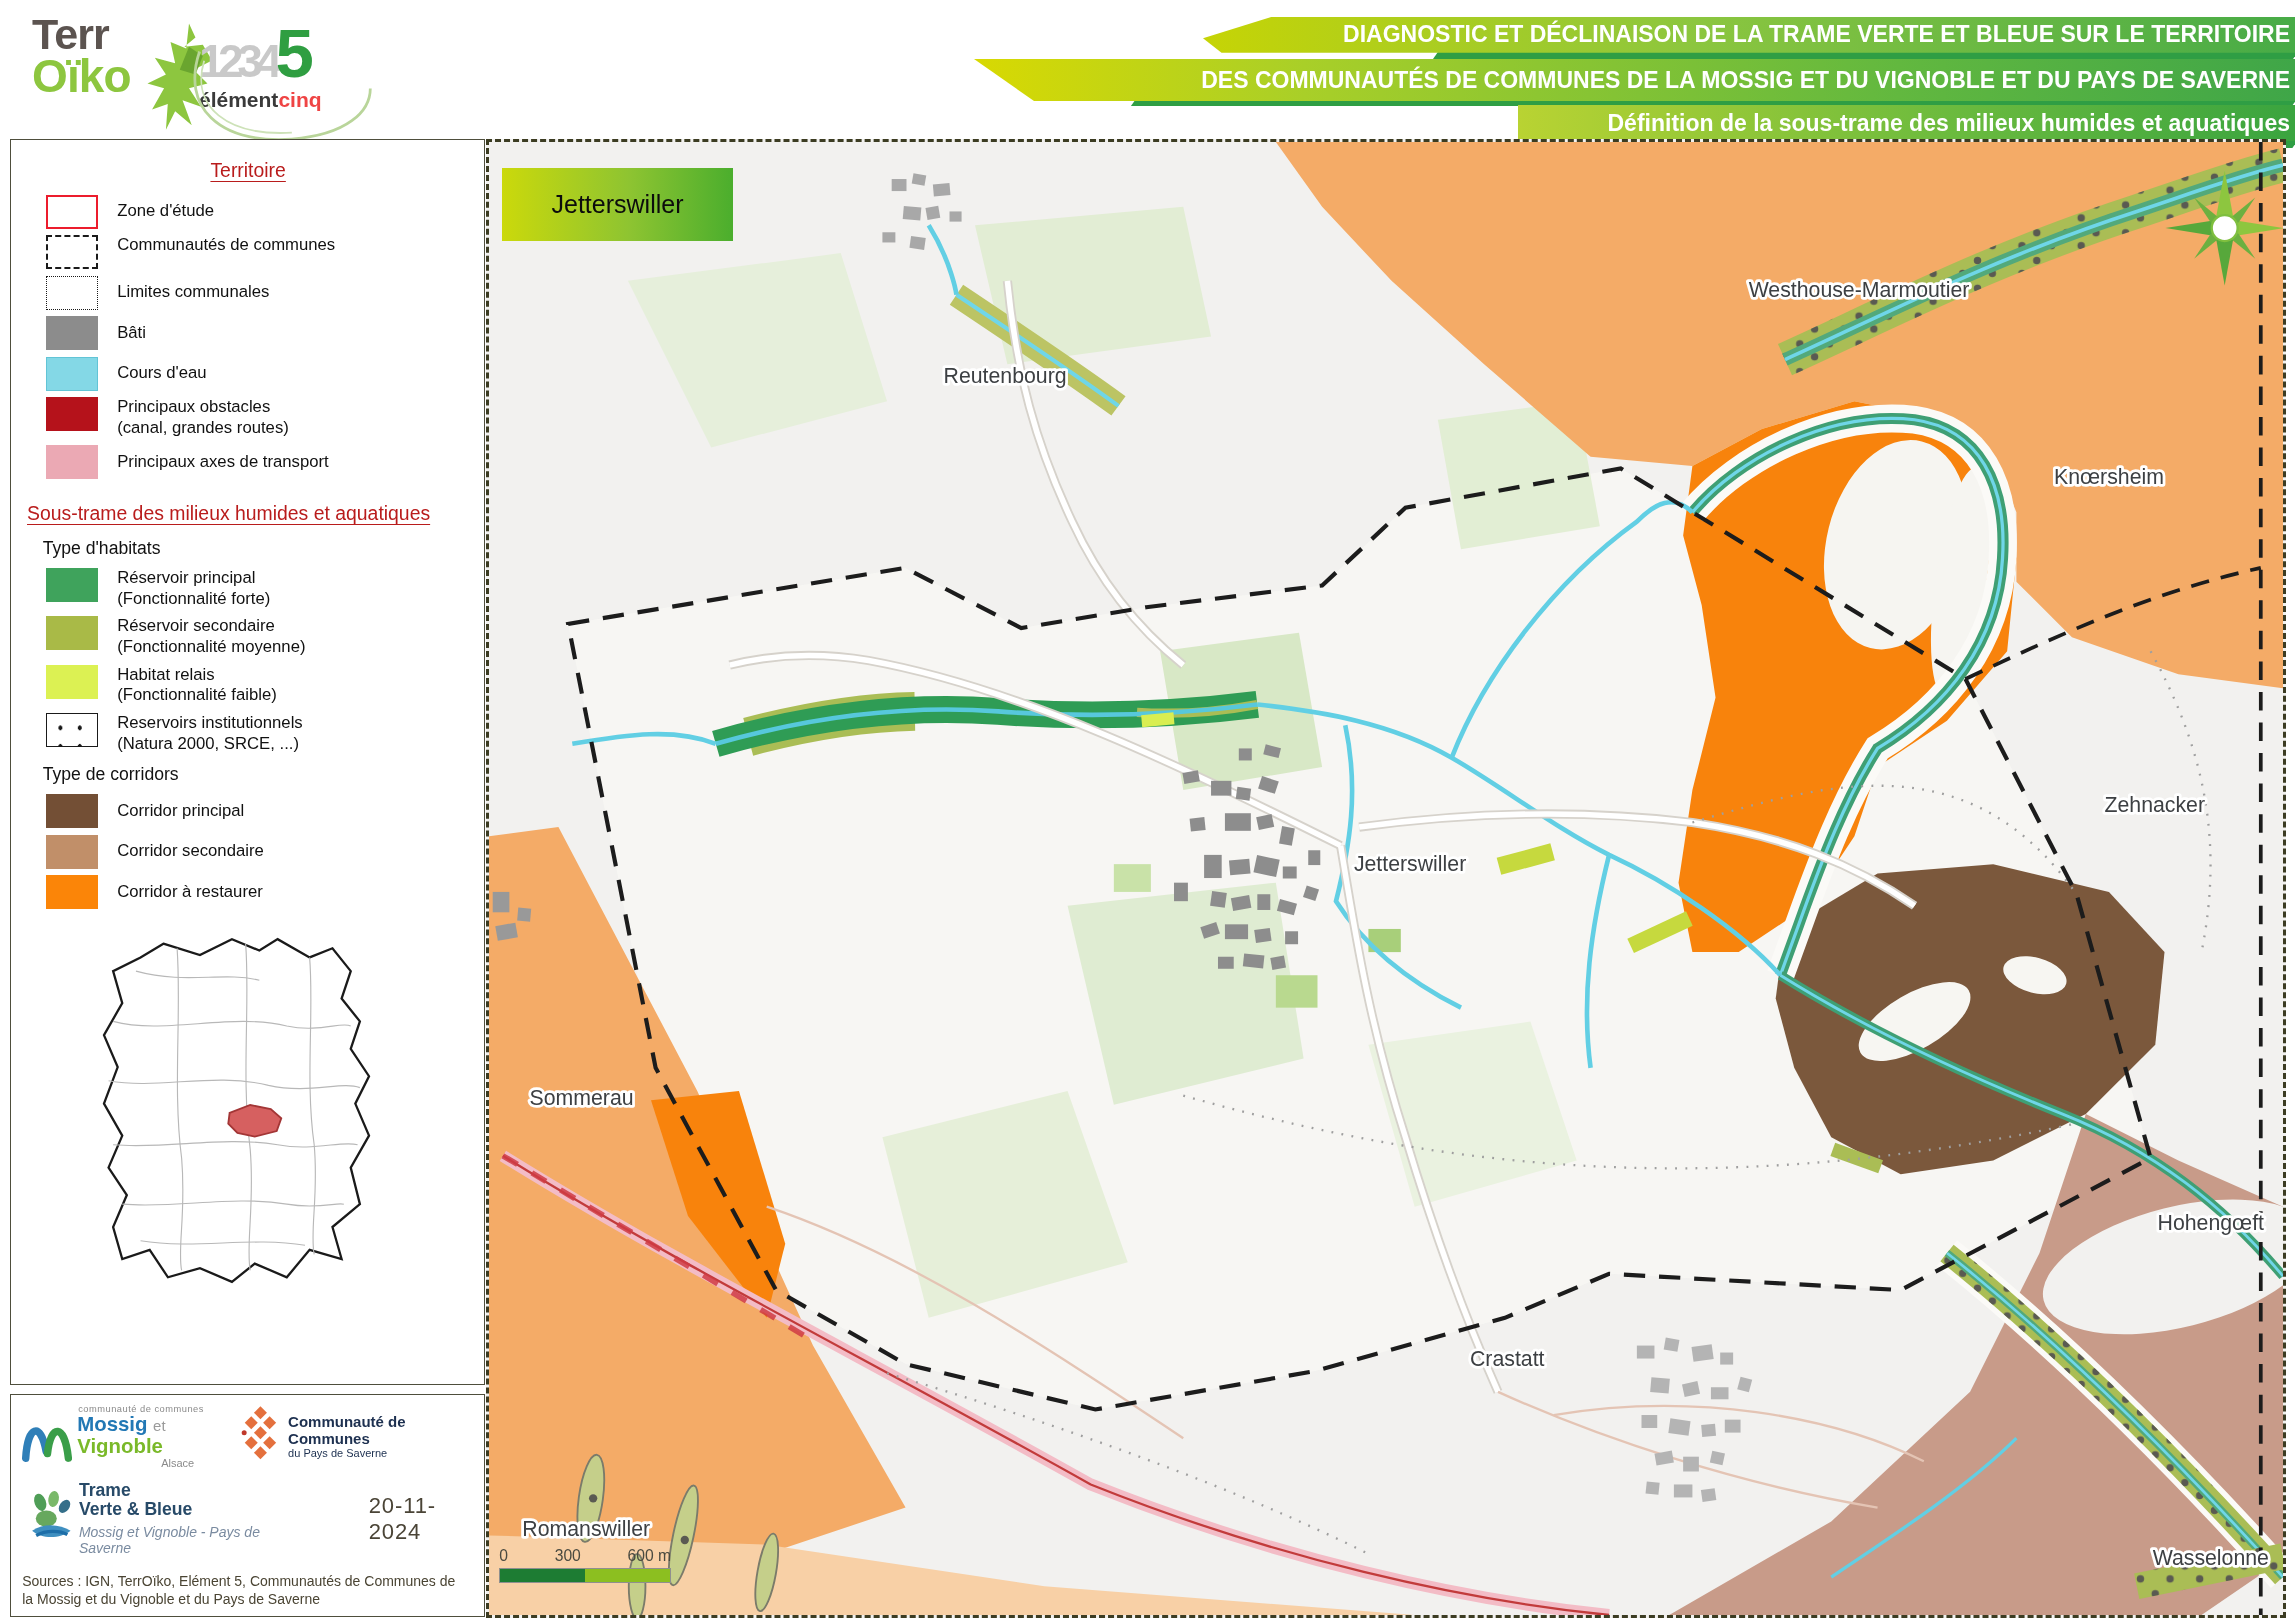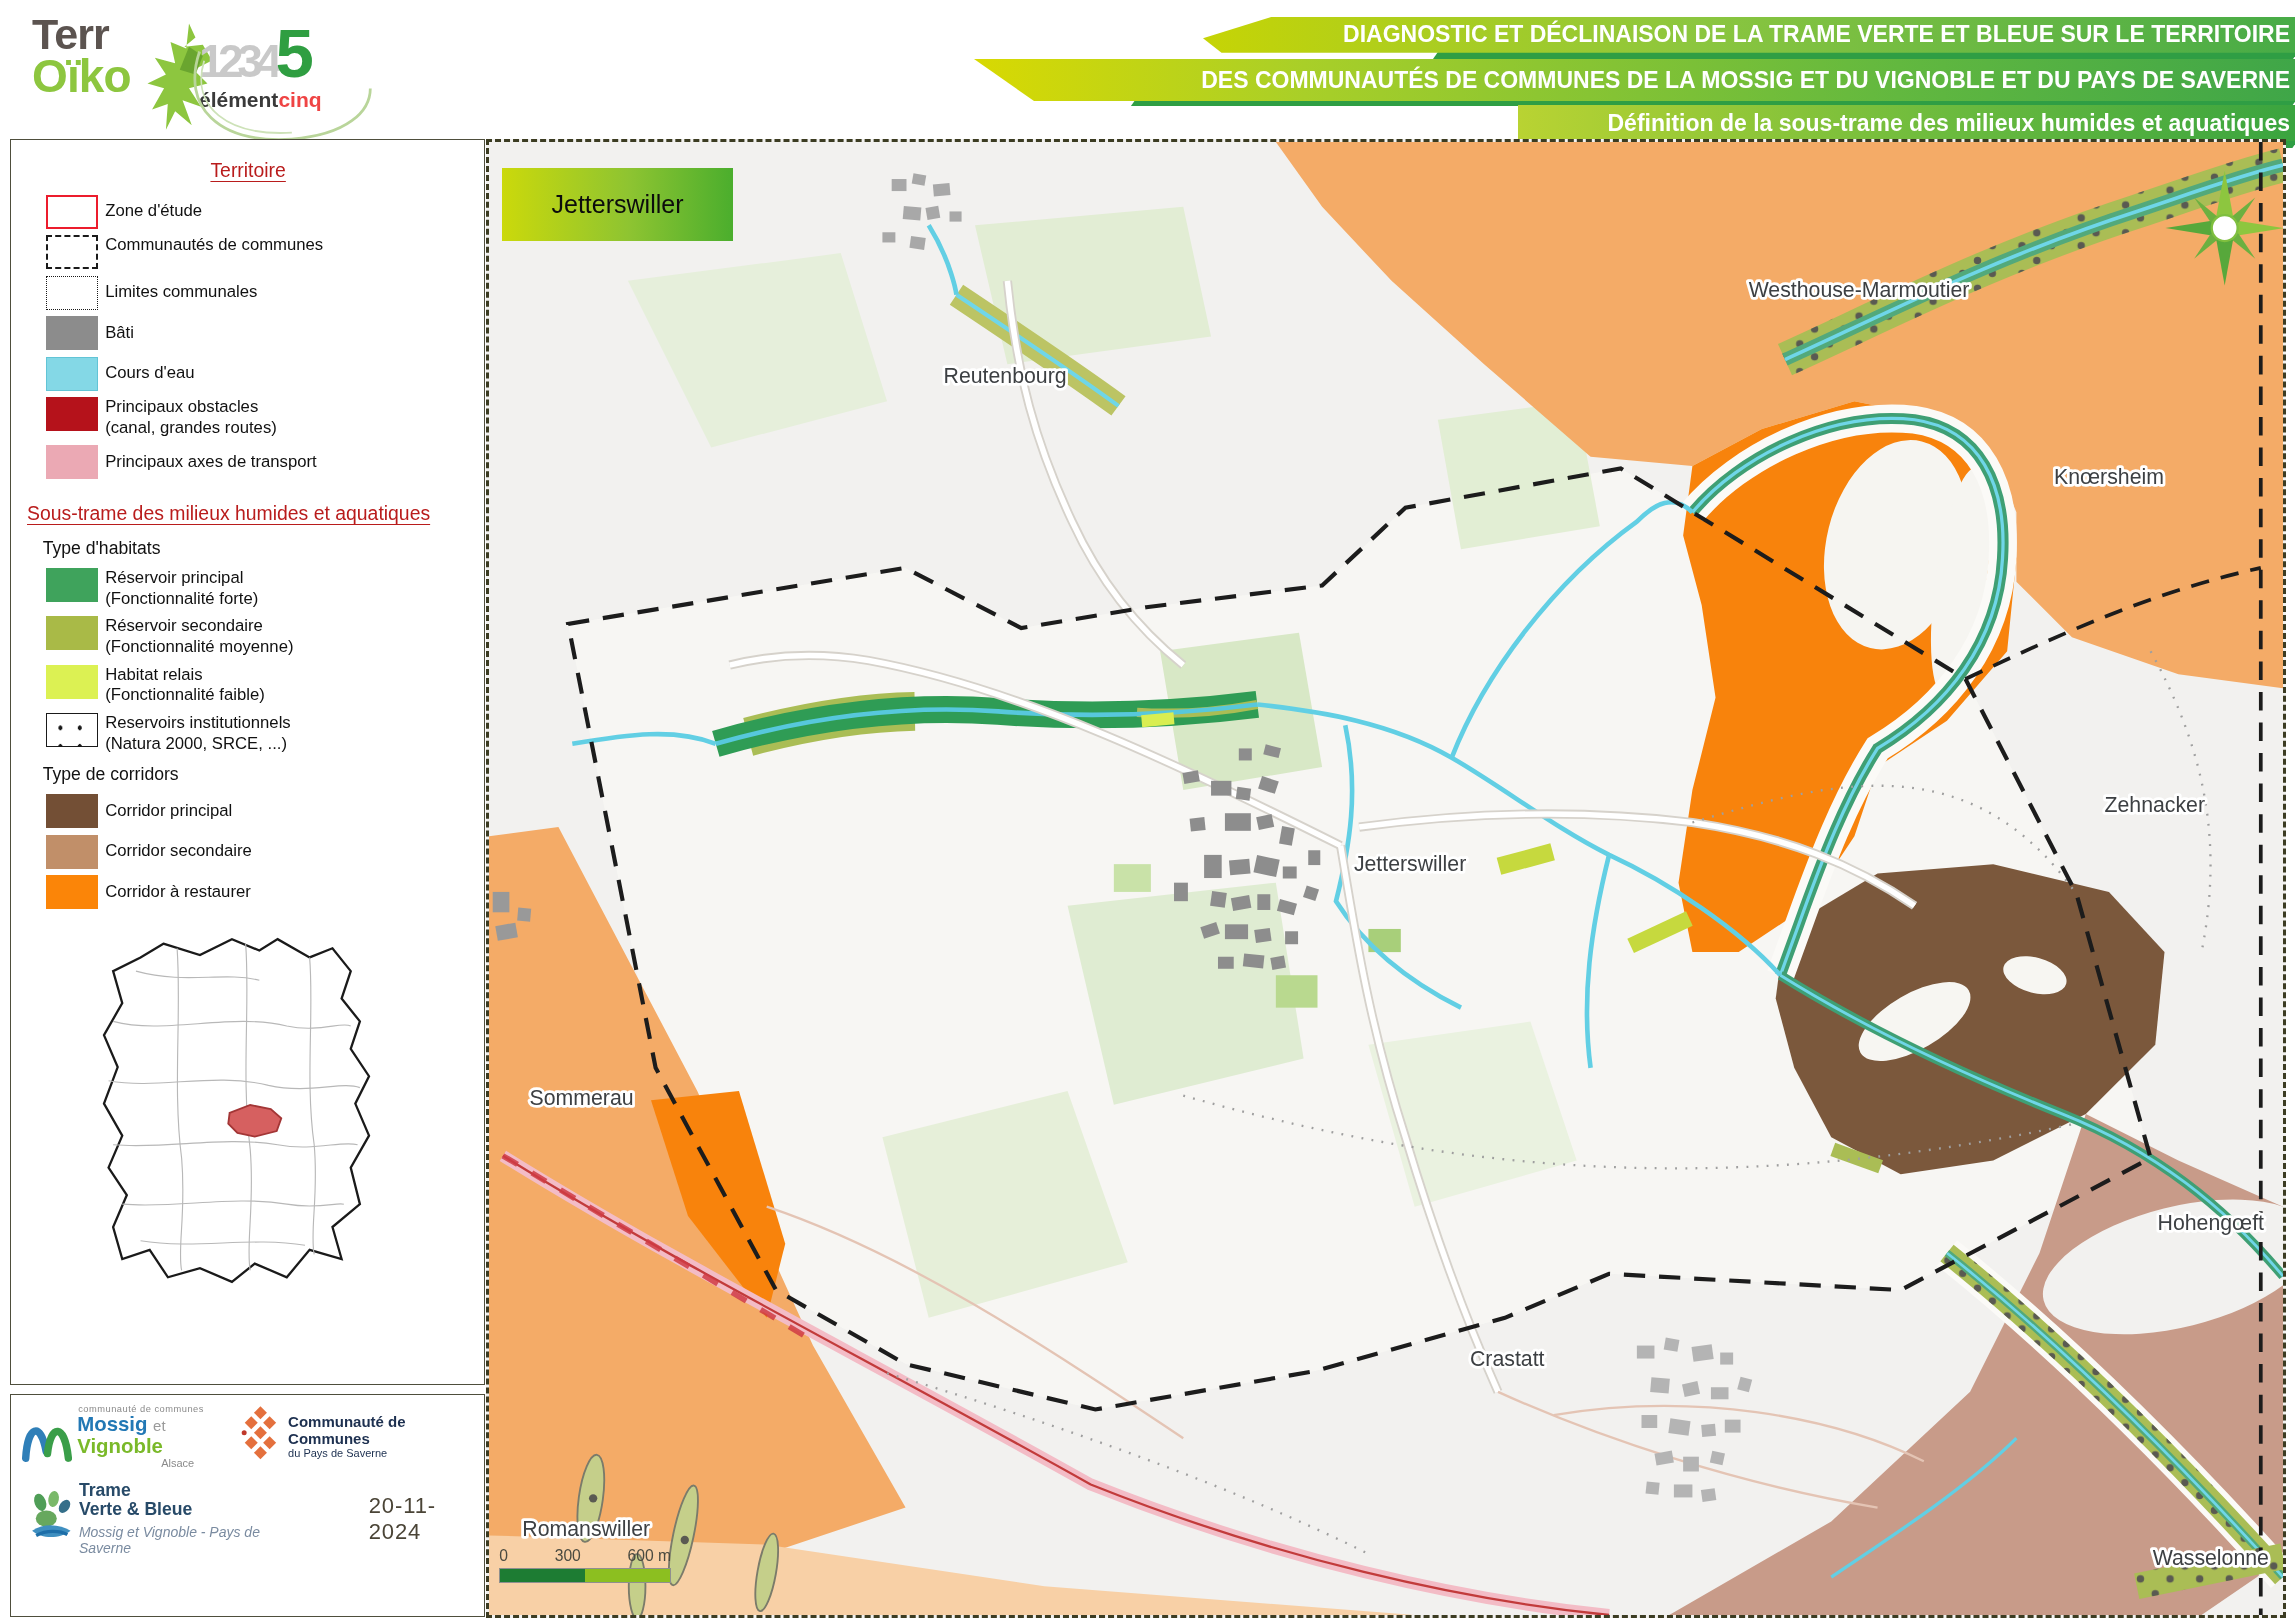--- a/index.html
+++ b/index.html
@@ -38,21 +38,21 @@
   .sk3 { top:141px; left:1666px; right:0; height:6.5px; transform:skewX(-35deg); }
 
   
   .panel { position:absolute; background:#fff; border:1.9px solid #4e4e3c; }
   .legend-panel { left:10.2px; top:139px; width:475px; height:1246px; padding:15.7px 13px; }
   .footer-panel { left:10.2px; top:1394px; width:475px; height:223px; padding:9.3px 11px; }
 
   .leg-title { font-size:19.4px; color:#b91c1c; text-decoration:underline; text-underline-offset:3.7px;
                text-decoration-thickness:1.4px; margin:2.8px 0 12px 0.9px; font-weight:500; line-height:1.25;text-align:center; }
   .leg-sub { font-size:17.6px; color:#111; margin:9.3px 0 9.3px 18.5px; }
-  .leg-row { display:flex; align-items:center; gap:7px; margin:6.5px 0 6.5px 22px; }
+  .leg-row { display:flex; align-items:center; gap:19px; margin:6.5px 0 6.5px 22px; }
   .leg-row.top { align-items:flex-start; }
   .sw { width:52px; height:34px; flex:0 0 auto; }
   .leg-label { font-size:16.7px; color:#111; line-height:1.25; }
   .sw-zone { background:#fff; border:2.3px solid #ec1c2d; }
   .sw-cc   { background:#fff; border:2.8px dashed #1a1a1a; }
   .sw-lim  { background:#fff; border:1.9px dotted #1a1a1a; }
   .sw-bati { background:#8c8c8c; }
   .sw-eau  { background:#84d8e6; border:1.4px solid #62c4d6; }
   .sw-obst { background:#b5121b; }
   .sw-axes { background:#eba9b4; }
@@ -281,20 +281,21 @@
         <path d="M 35,112 C 60,98 95,100 112,110" fill="none" stroke="#1d6ea8" stroke-width="8"></path>
       </svg>
       <div class="tvb-txt">
         <div class="l1">Trame</div>
         <div class="l2">Verte &amp; Bleue</div>
         <div class="sub">Mossig et Vignoble - Pays de Saverne</div>
       </div>
       <div class="date">20-11-2024</div>
     </div>
 
+    <div class="sources">Sources : IGN, TerrOïko, Elément 5, Communautés de Communes de la Mossig et du Vignoble et du Pays de Saverne</div>
   </div>
 
   <div class="map-frame">
     <svg class="mapsvg" viewBox="0 0 3876 3182" preserveAspectRatio="none">
       <defs>
         <pattern id="dots" width="64" height="60" patternUnits="userSpaceOnUse">
           <circle cx="16" cy="16" r="8" fill="#5a5a52"></circle>
           <circle cx="48" cy="44" r="8" fill="#5a5a52"></circle>
         </pattern>
       </defs>

